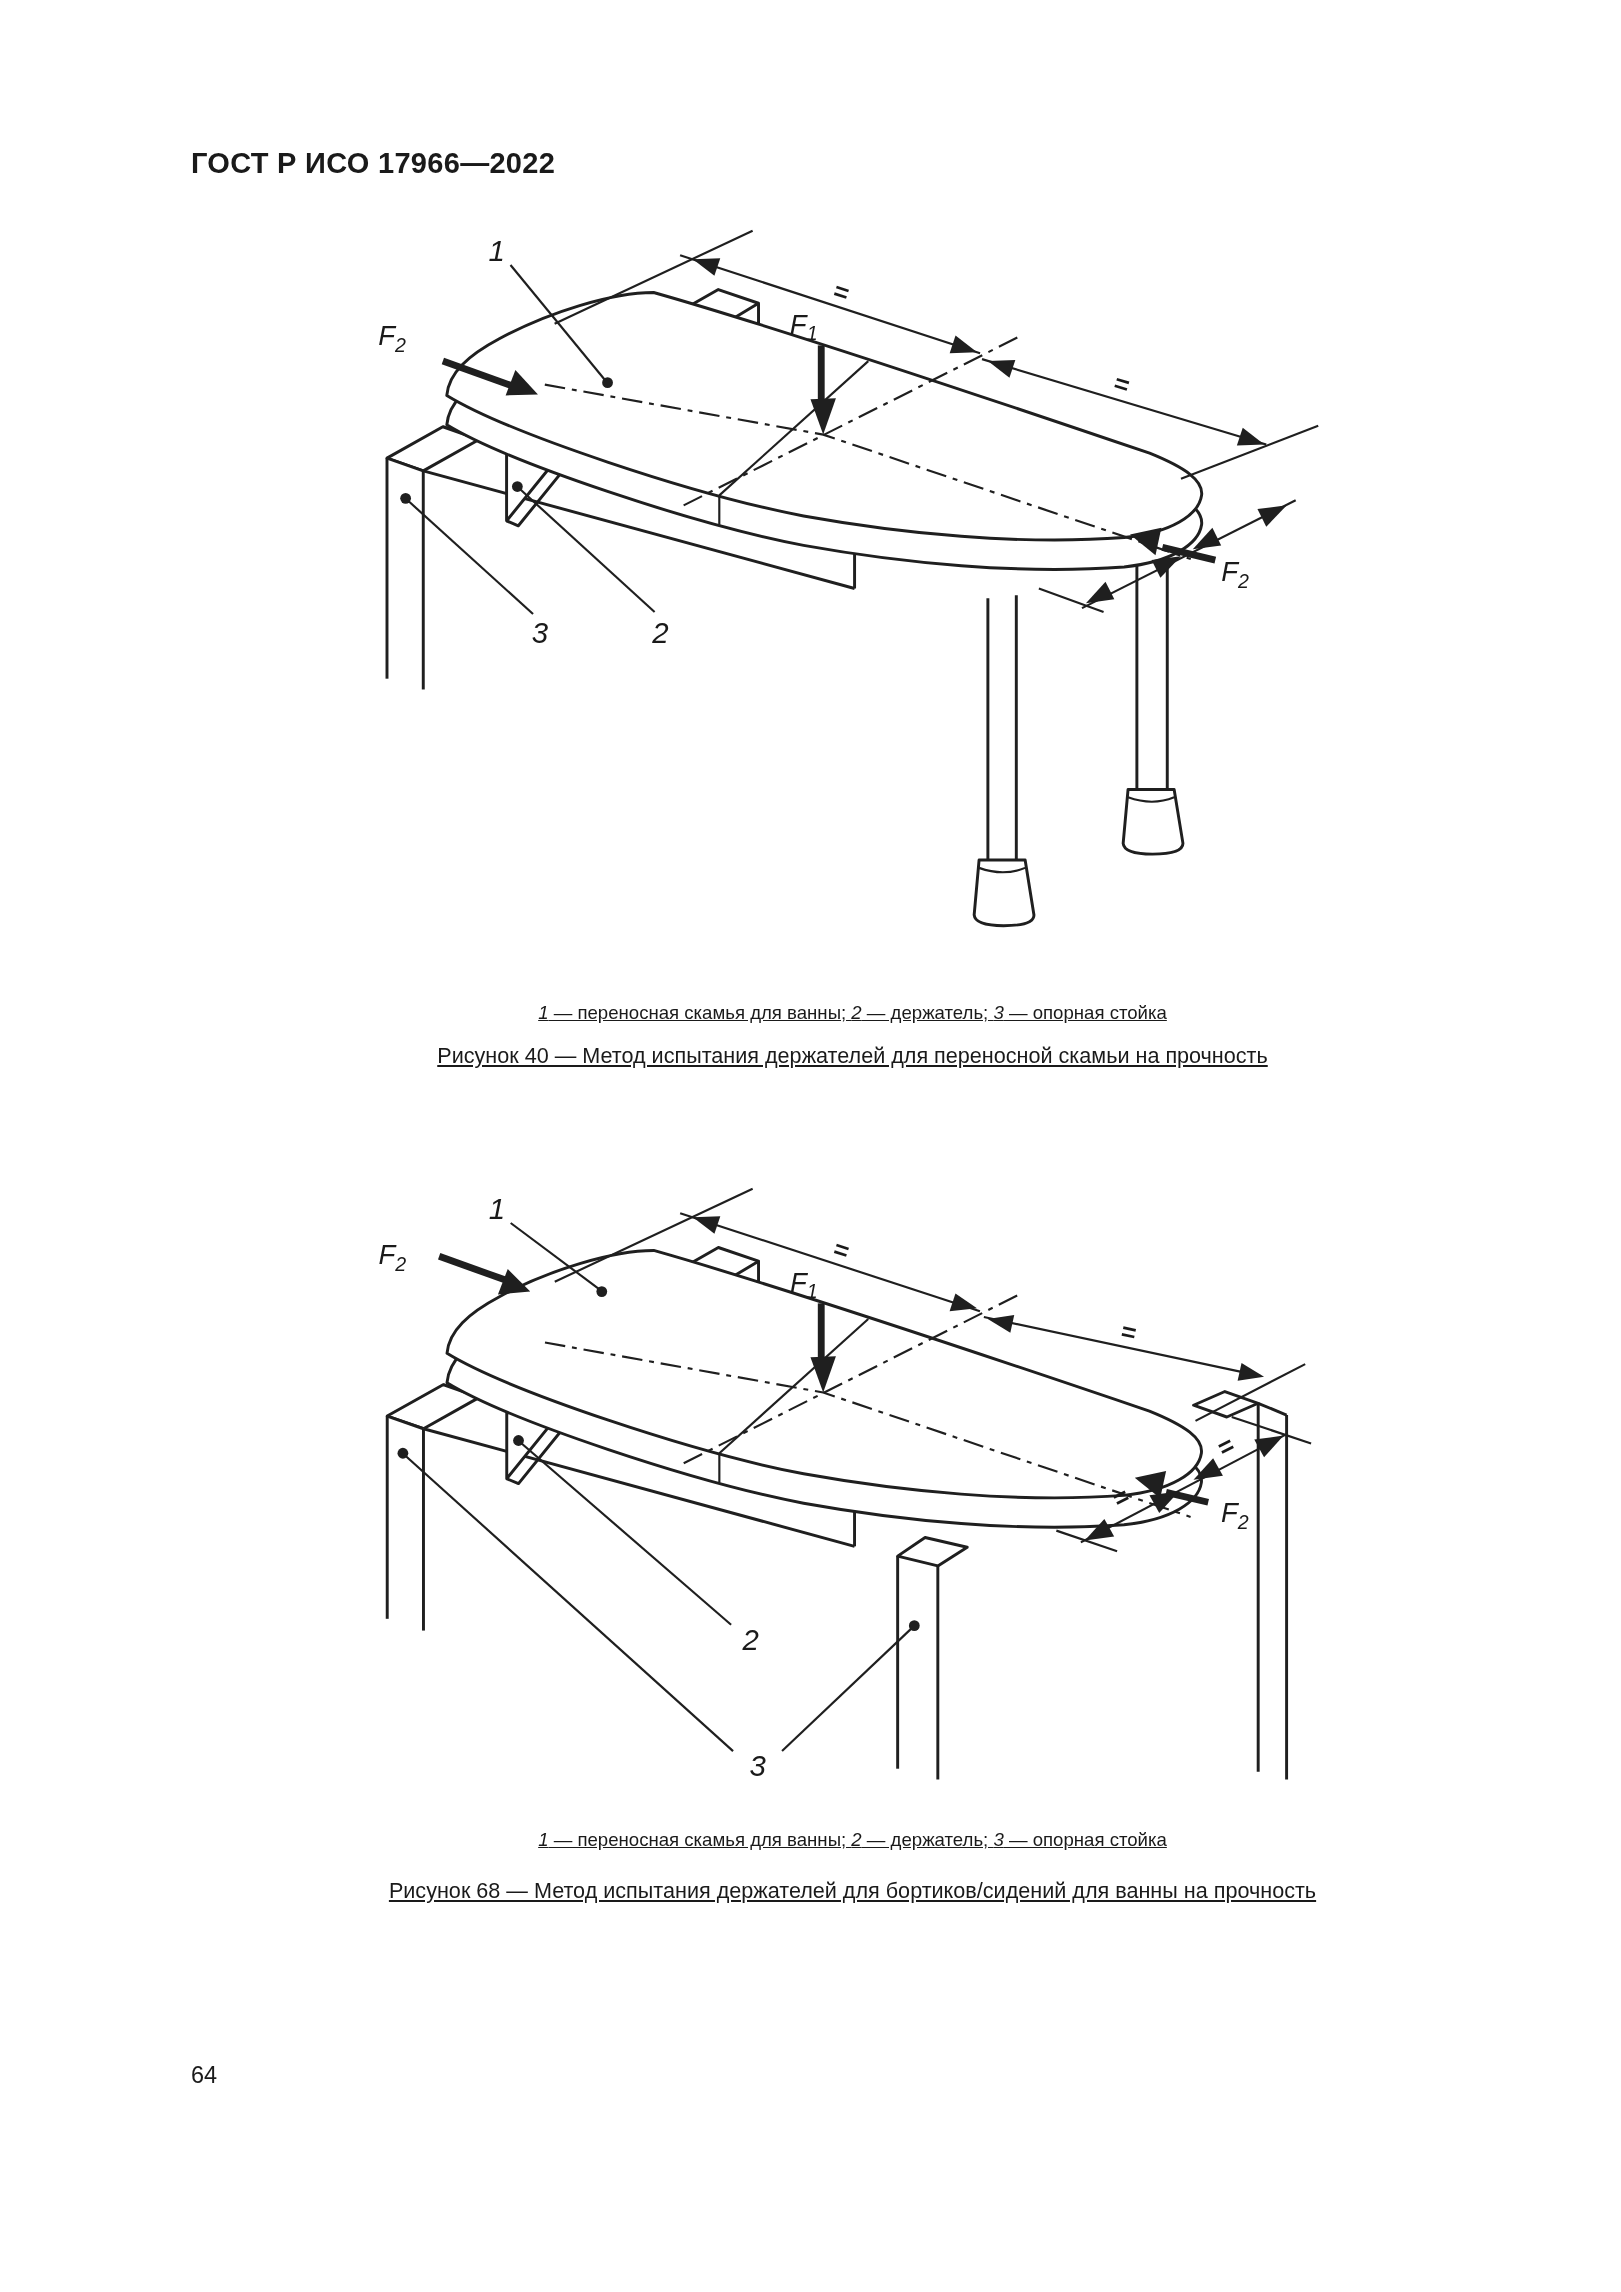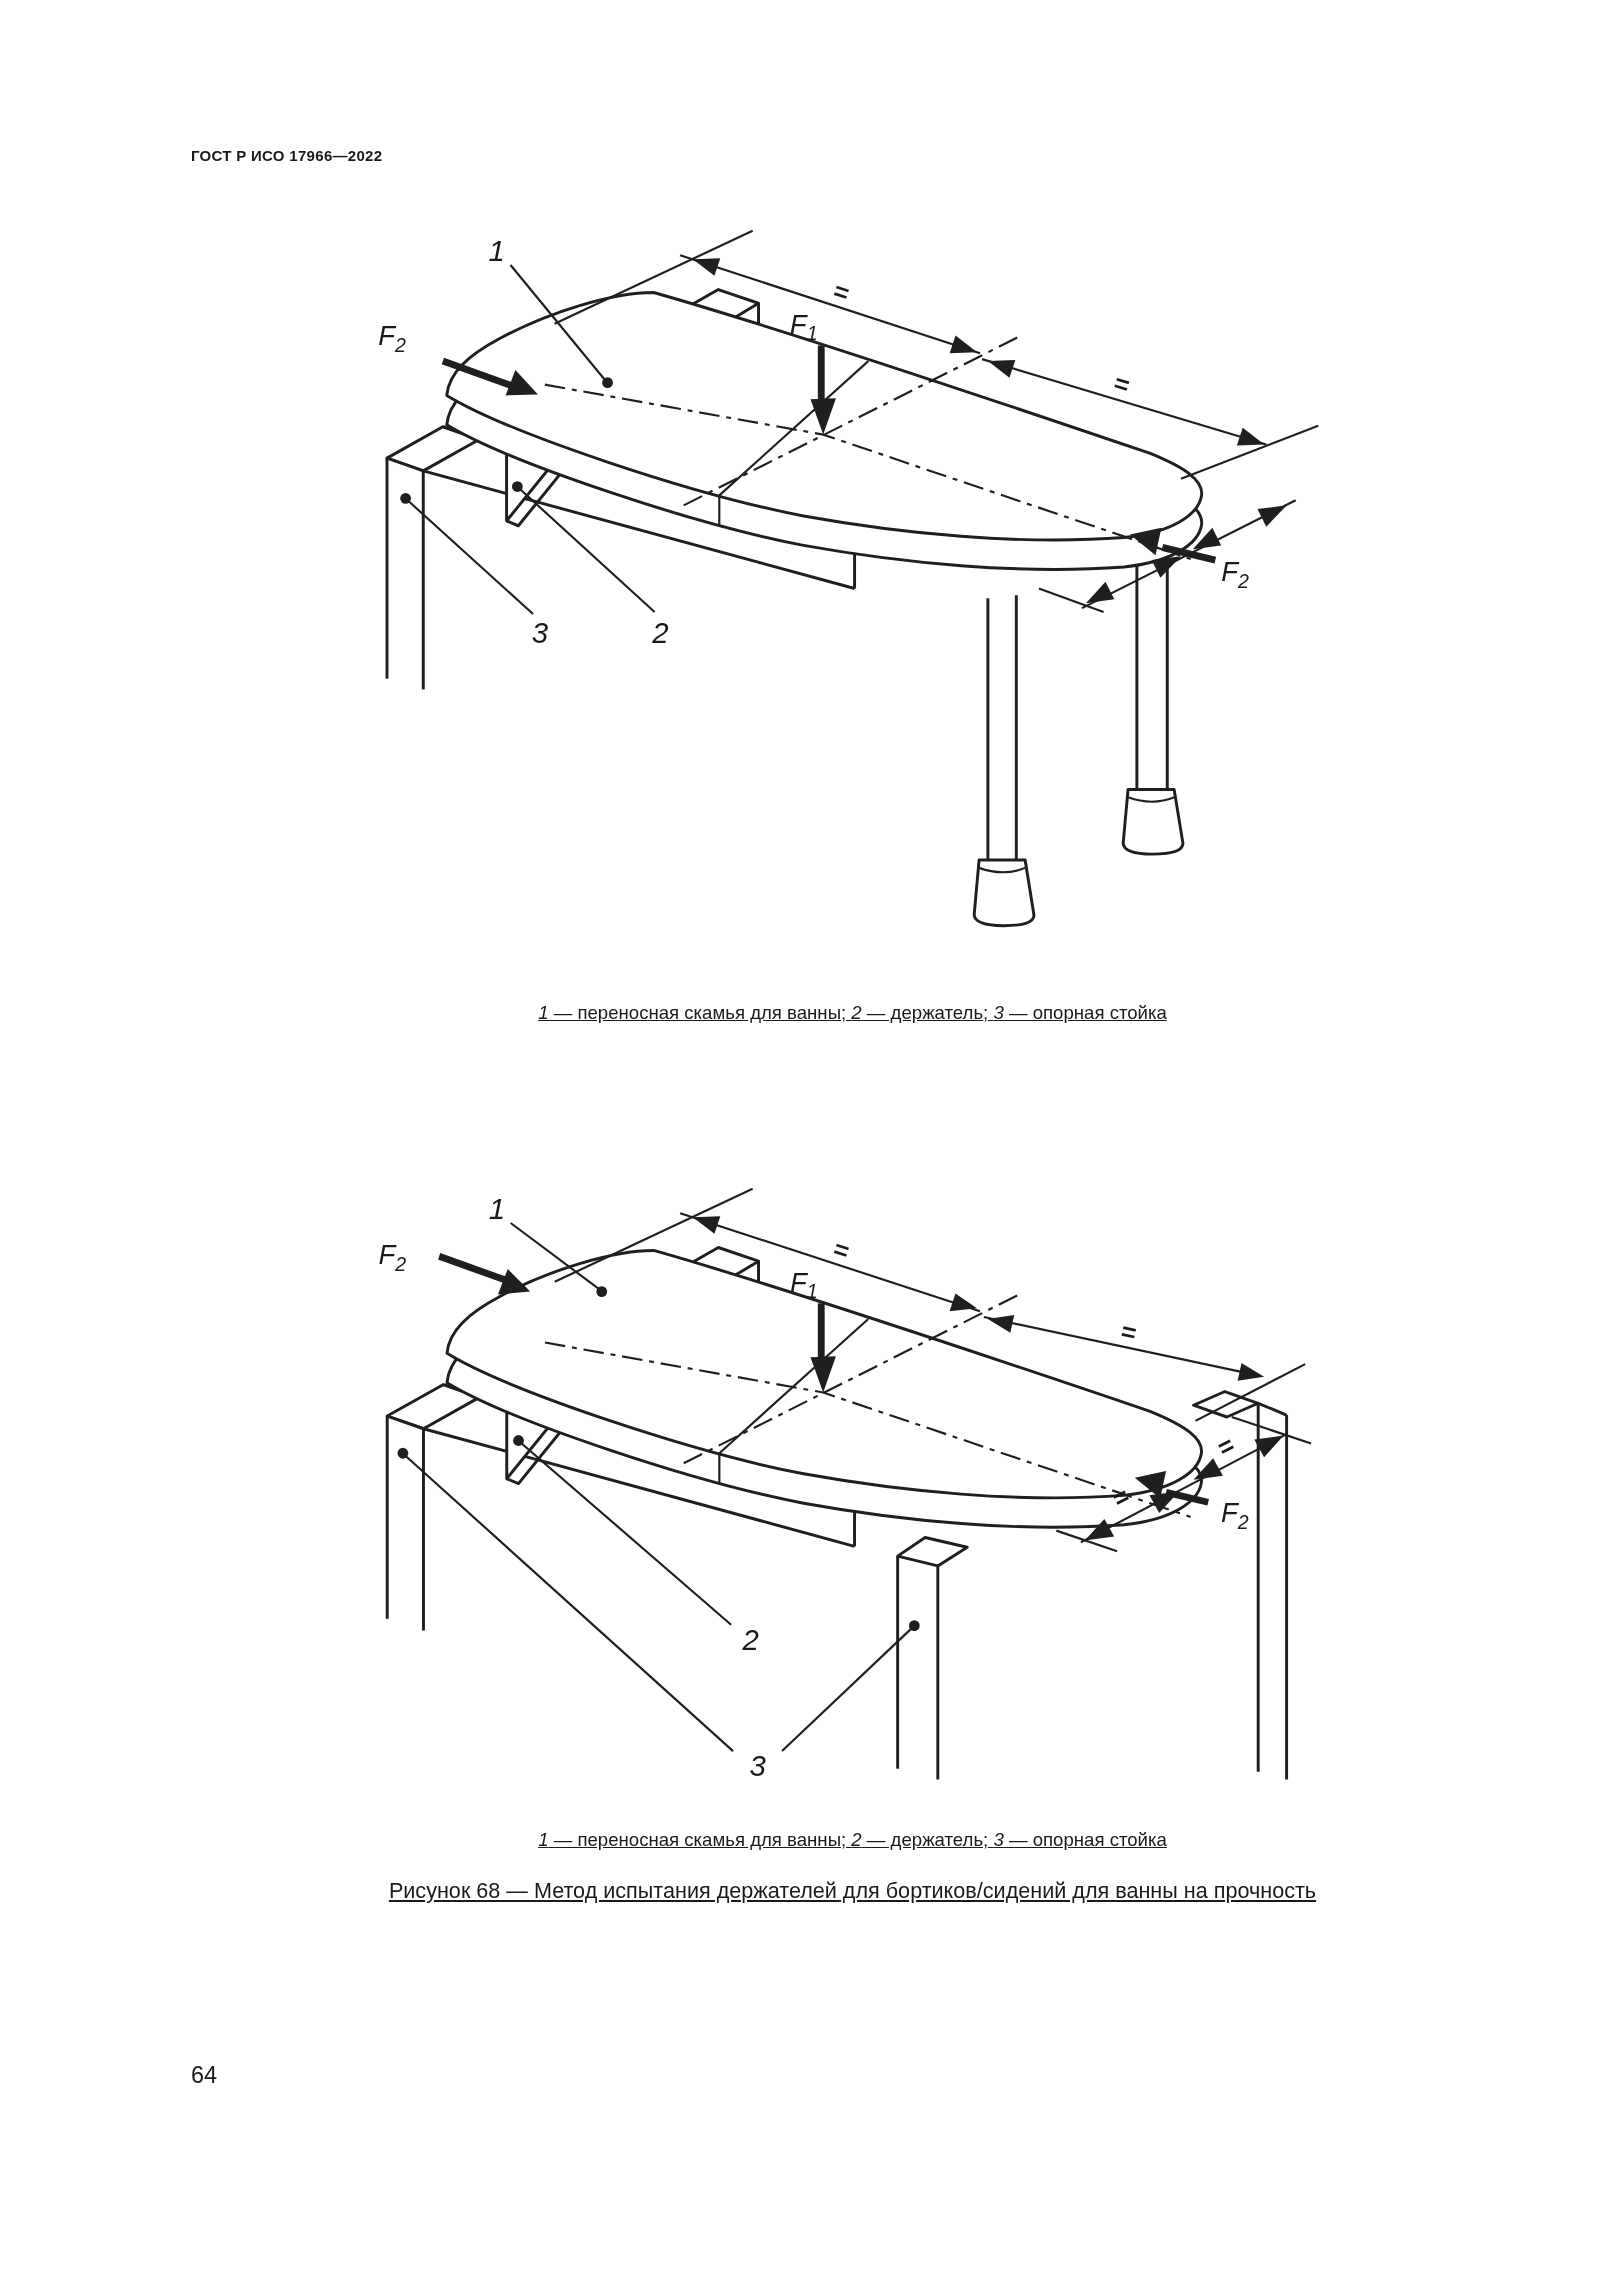--- a/index.html
+++ b/index.html
@@ -1,18 +1,18 @@
 <!DOCTYPE html>
 <html><head>
 <meta charset="utf-8">
 <style>
   html,body{margin:0;padding:0;background:#e8e8e8;}
   .page{position:relative;width:1621px;height:2293px;background:#ffffff;
         font-family:"Liberation Sans",sans-serif;color:#1a1a1a;overflow:hidden;}
-  .hdr{position:absolute;left:191px;top:147px;font-size:15px;font-weight:bold;letter-spacing:0.3px;}
+  .hdr{position:absolute;left:191px;top:147px;font-size:29px;font-weight:bold;letter-spacing:0.3px;}
   .pagenum{position:absolute;left:191px;top:2062px;font-size:23.5px;}
   .cap{position:absolute;left:274px;width:1157px;text-align:center;text-decoration:underline;}
   .cap1{font-size:18.6px;}
   .cap2{font-size:21.6px;}
   .cap .it{font-style:italic;}
   svg{position:absolute;}
   .ln{stroke:#1f1f1f;stroke-width:3;fill:none;stroke-linejoin:round;stroke-linecap:butt;}
   .thin{stroke:#1f1f1f;stroke-width:2.2;fill:none;}
   .wfill{fill:#ffffff;}
   .solid{fill:#1f1f1f;stroke:none;}
@@ -136,20 +136,21 @@
     <g>
       <path class="thin" d="M544,626 L416,510"></path>
         <circle class="solid" cx="414" cy="508" r="5.5"></circle>
       <text class="lbl" x="551" y="656" text-anchor="middle">3</text>
     </g>
   </svg>
 
   <div class="cap cap1" style="top:1002px">
     <span class="it">1</span><span> — переносная скамья для ванны; </span><span class="it">2</span><span> — держатель; </span><span class="it">3</span><span> — опорная стойка</span>
   </div>
+  <div class="cap cap2" style="top:1043px">Рисунок 40 — Метод испытания держателей для переносной скамьи на прочность</div>
 
   <svg style="left:235px;top:1127px;" width="1147" height="676" viewBox="240 1150 1170 690">
 
     <g>
       <path class="wfill" d="M452,1413 L872,1536 L872,1578 L432,1458 Z"></path>
       <path class="ln" d="M452,1413 L872,1536"></path>
       <path class="ln" d="M432,1458 L872,1578"></path>
       <path class="ln" d="M872,1536 L872,1578"></path>
     </g>
 

